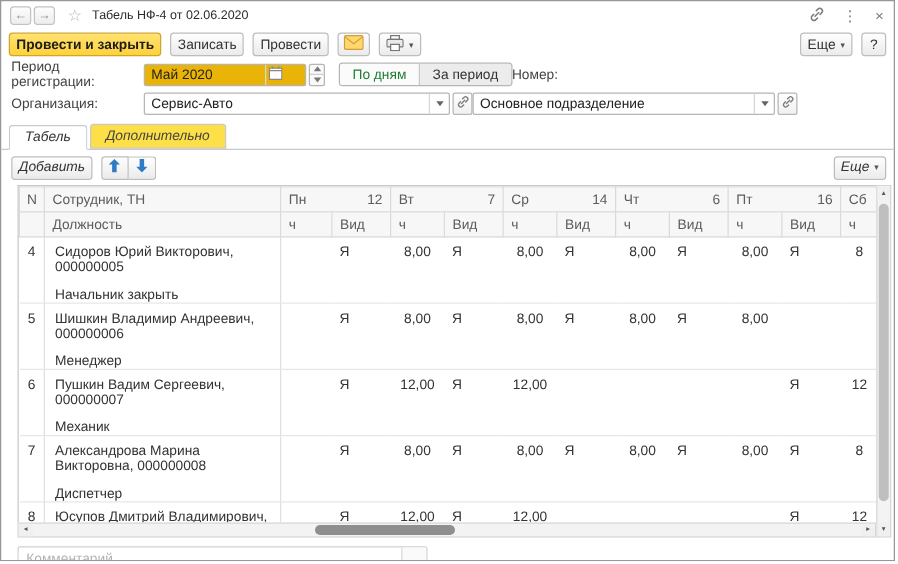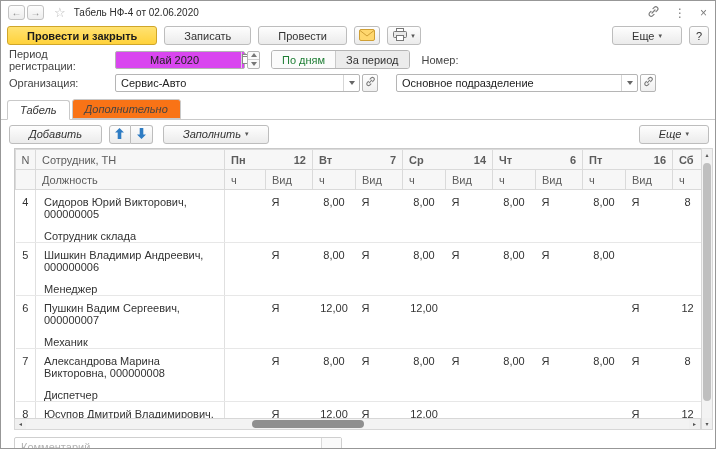--- a/index.html
+++ b/index.html
@@ -10,74 +10,74 @@
   
   .titlebar { display:flex; align-items:center; height:21px; padding:2px 8px 0 7px; }
   .navbtn { width:17px; height:15px; border:1px solid #c2c2c2; border-radius:3px; background:linear-gradient(#fdfdfd,#ededed); color:#8a8a8a; font-size:10px; line-height:13px; text-align:center; margin-right:2px; cursor:default; }
   .star { color:#b8b8b8; font-size:13px; margin:0 8px 0 8px; }
   .doc-title { font-size:10px; color:#2b2b2b; }
   .tb-right { margin-left:auto; display:flex; align-items:center; gap:14px; color:#7c7c7c; }
   .tb-right .glyph { font-size:12px; }
 
   
   .toolbar { display:flex; align-items:center; height:21px; margin:3px 6px 0 6px; }
-  .btn { display:inline-flex; align-items:center; justify-content:center; height:19px; padding:0 19px; border:1px solid #bdbdbd; border-radius:3px; background:linear-gradient(#fefefe,#ebebeb); color:#333; font-size:11px; margin-right:7px; white-space:nowrap; }
+  .btn { display:inline-flex; align-items:center; justify-content:center; height:19px; padding:0 5px; border:1px solid #bdbdbd; border-radius:3px; background:linear-gradient(#fefefe,#ebebeb); color:#333; font-size:11px; margin-right:7px; white-space:nowrap; }
   .btn.primary { background:linear-gradient(#ffe272,#ffd23b); border-color:#cfa62a; font-weight:bold; color:#1c1c1c; }
   .btn.iconbtn { width:26px; padding:0 3px; }
   .btn .caret { font-size:7px; color:#555; margin-left:4px; }
   .spacer { flex:1; }
   .btn.qmark { width:20px; padding:0; margin-right:0; }
   .btn:last-child { margin-right:0; }
 
   
   .frow { display:flex; align-items:center; height:19px; margin:4px 6px 0 8px; }
   .flabel { color:#444; margin-right:6px; }
   .flabel.w1 { width:100px; }
   .combo { display:flex; align-items:center; height:18px; border:1px solid #b5b5b5; border-radius:2px; background:#fff; }
   .combo input { border:none; outline:none; height:14px; font-size:11px; font-family:inherit; background:transparent; padding:0 5px; color:#222; }
-  .combo.yellow { background:#d946ef;padding-left:29px; }
+  .combo.yellow { background:#eab308; }
   .combo.yellow input { background:transparent; }
   .combo .sidebtn { width:16px; height:16px; display:flex; align-items:center; justify-content:center; border-left:1px solid #d6d6d6; color:#666; }
   .combo .sidebtn .tri { width:0; height:0; border-left:3.5px solid transparent; border-right:3.5px solid transparent; border-top:4px solid #666; }
   .attachbtn { width:16px; height:18px; border:1px solid #b5b5b5; border-radius:2px; margin-left:2px; display:flex; align-items:center; justify-content:center; background:linear-gradient(#fff,#f0f0f0); }
   .spinner { width:13px; height:18px; border:1px solid #b5b5b5; border-radius:2px; margin-left:2px; display:flex; flex-direction:column; background:#fafafa; }
   .spinner div { flex:1; display:flex; align-items:center; justify-content:center; }
   .spinner .up { border-bottom:1px solid #cfcfcf; }
   .tri-up { width:0;height:0;border-left:3px solid transparent;border-right:3px solid transparent;border-bottom:4px solid #777; }
   .tri-dn { width:0;height:0;border-left:3px solid transparent;border-right:3px solid transparent;border-top:4px solid #777; }
   .switcher { display:flex; height:19px; margin-left:11px; border:1px solid #b5b5b5; border-radius:3px; overflow:hidden; }
   .switcher .sw { padding:0 10px; display:flex; align-items:center; background:#ececec; color:#333; }
   .switcher .sw.active { background:#fbfbfb; color:#1e7e34; border-right:1px solid #c9c9c9; }
   .numbox { height:18px; border:1px solid #b5b5b5; border-radius:2px; padding:0 6px; display:flex; align-items:center; background:#fff; color:#222; min-width:82px; }
 
   
   .tabs { display:flex; align-items:flex-end; height:22px; margin-top:6px; padding-left:6px; border-bottom:1px solid #c9c9c9;font-style:italic; }
   .tab { height:20px; display:flex; align-items:center; padding:0 12px; border:1px solid #c9c9c9; border-radius:3px 3px 0 0; margin-right:2px; position:relative; }
   .tab.active { background:#fff; border-bottom:1px solid #fff; margin-bottom:-1px; z-index:2; }
-  .tab.inactive { background:#f97316; color:#444; }
+  .tab.inactive { background:#fde047; color:#444; }
 
   
   .grid-toolbar { display:flex; align-items:center; height:20px; margin:4px 6px 4px 8px;font-style:italic; }
   .updown { display:flex; margin-right:10px; }
   .updown .btn { width:22px; padding:0; margin-right:0; }
   .updown .btn:first-child { border-radius:3px 0 0 3px; }
   .updown .btn:last-child { border-radius:0 3px 3px 0; border-left:none; }
 
   
   .table-zone { display:flex; margin-left:13px; }
   .grid-left { width:687px; }
   .grid-clip { height:270px; overflow:hidden; border:1px solid #c9c9c9; border-right:none; border-bottom:none; }
   table.grid { border-collapse:collapse; table-layout:fixed; width:687px; font-size:11px; }
   table.grid th { font-weight:normal; color:#5c5c5c; background:#f7f7f7; border:1px solid #dadada; height:20px; padding:0 6px; text-align:left; }
   table.grid th.c-num { text-align:center; padding:0; }
   table.grid td { border-bottom:1px solid #e7e7e7; vertical-align:top; padding:6px 6px 0 6px; }
   table.grid td.c-num { text-align:center; padding:6px 0 0 0; border-right:1px solid #e0e0e0; color:#333; }
   table.grid td.c-emp { border-right:1px solid #e0e0e0; padding-left:8px; }
   table.grid tbody tr { height:53px; }
-  .dayhead { display:flex; justify-content:space-between;font-weight:bold; }
+  .dayhead { display:flex; justify-content:space-between; }
   td.ch { text-align:center; }
   td.vid { text-align:left; padding-left:8px; }
   .emp-name { color:#333; }
   .emp-pos { color:#333; margin-top:10px; }
 
   
   .vscroll { width:12px; height:282px; background:#f3f3f3; border:1px solid #d7d7d7; display:flex; flex-direction:column; align-items:center; }
   .vscroll .sarrow { height:11px; width:100%; display:flex; align-items:center; justify-content:center; background:#f0f0f0; }
   .vthumb { width:8px; height:238px; margin-top:3px; background:#bfbfbf; border-radius:4px; }
   .vscroll .bottom { margin-top:auto; }
@@ -164,37 +164,37 @@
           <span class="tri-up"></span>
         </div>
       <div>
           <span class="tri-dn"></span>
         </div>
     </div>
     <div class="switcher">
       <div class="sw active">По дням</div>
       <div class="sw">За период</div>
     </div>
-    <span class="flabel" style="margin-left:12px;">Номер:</span>
+    <span class="flabel" style="">Номер:</span>
   </div>
 
   <div class="frow">
     <span class="flabel w1">Организация:</span>
     <div class="combo" style="width:245px;">
       <input style="flex: 1 1 0%;" value="Сервис-Авто">
       <div class="sidebtn">
           <span class="tri"></span>
         </div>
     </div>
     <div class="attachbtn">
       <span><svg width="11" height="11" viewBox="0 0 13 13">
             <path d="M5 8 L8 5 M6 3.6 l1.3-1.3 a2.1 2.1 0 0 1 3 3 L9 6.6 M7 9.4 l-1.3 1.3 a2.1 2.1 0 0 1 -3 -3 L4 6.4" stroke="#7c7c7c" stroke-width="1.3" fill="none" stroke-linecap="round"></path>
           </svg></span>
     </div>
-    <div class="combo" style="width:242px; margin-left:18px;">
+    <div class="combo" style="width:242px; margin-left:0;">
       <input style="flex: 1 1 0%;" value="Основное подразделение">
       <div class="sidebtn">
           <span class="tri"></span>
         </div>
     </div>
     <div class="attachbtn">
       <span><svg width="11" height="11" viewBox="0 0 13 13">
             <path d="M5 8 L8 5 M6 3.6 l1.3-1.3 a2.1 2.1 0 0 1 3 3 L9 6.6 M7 9.4 l-1.3 1.3 a2.1 2.1 0 0 1 -3 -3 L4 6.4" stroke="#7c7c7c" stroke-width="1.3" fill="none" stroke-linecap="round"></path>
           </svg></span>
     </div>
@@ -212,24 +212,20 @@
         <span><svg width="9" height="11" viewBox="0 0 10 12">
               <path d="M5 0 L10 5 H7 V12 H3 V5 H0 Z" fill="#2e7cc3"></path>
             </svg></span>
       </div>
       <div class="btn">
         <span><svg width="9" height="11" viewBox="0 0 10 12" style="transform:rotate(180deg)">
               <path d="M5 0 L10 5 H7 V12 H3 V5 H0 Z" fill="#2e7cc3"></path>
             </svg></span>
       </div>
     </div>
-    <div class="btn">
-        <span>Заполнить</span>
-        <span class="caret">▾</span>
-      </div>
     <div class="spacer"></div>
     <div class="btn" style="margin-right:0;">
         <span>Еще</span>
         <span class="caret">▾</span>
       </div>
   </div>
 
   <div class="table-zone">
     <div class="grid-left">
       <div class="grid-clip">
@@ -304,21 +300,21 @@
                 <th class="sub">ч</th>
                 <th class="sub">Вид</th>
                 <th class="sub">ч</th>
               </tr>
             </thead>
             <tbody>
               <tr>
                 <td class="c-num">4</td>
                 <td class="c-emp">
                   <div class="emp-name">Сидоров Юрий Викторович, 000000005</div>
-                  <div class="emp-pos">Сотрудник склада</div>
+                  <div class="emp-pos">Начальник закрыть</div>
                 </td>
                 <td class="ch"></td>
                 <td class="vid">Я</td>
                 <td class="ch">8,00</td>
                 <td class="vid">Я</td>
                 <td class="ch">8,00</td>
                 <td class="vid">Я</td>
                 <td class="ch">8,00</td>
                 <td class="vid">Я</td>
                 <td class="ch">8,00</td>

